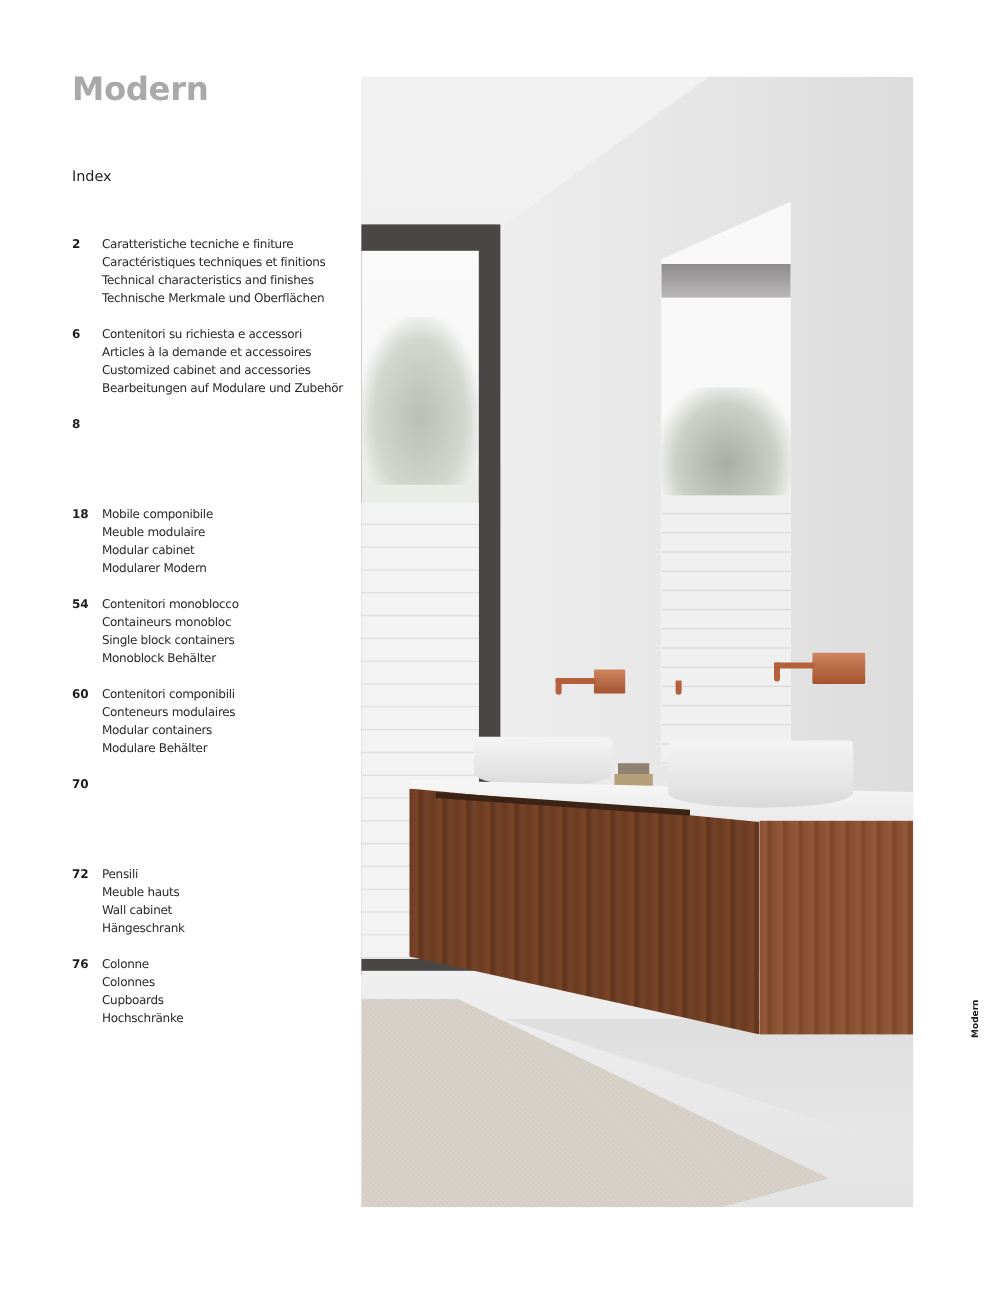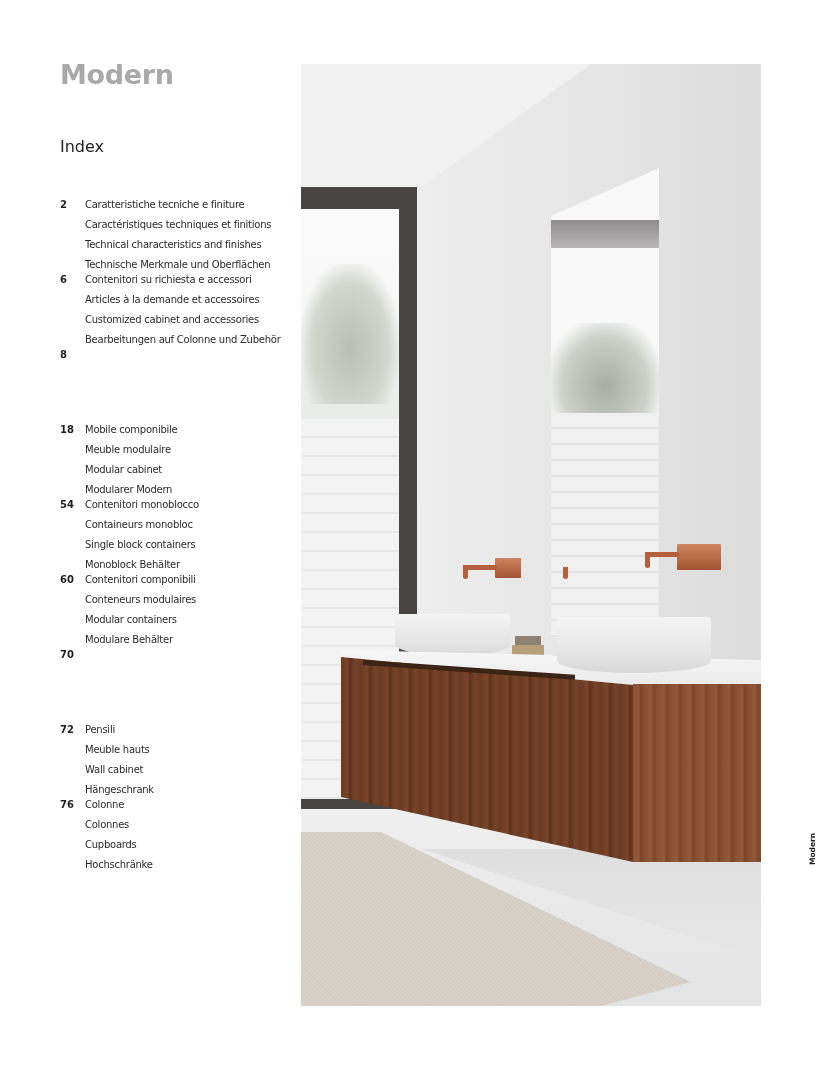--- a/index.html
+++ b/index.html
@@ -9,33 +9,33 @@
       font-family: "DejaVu Sans", "Liberation Sans", sans-serif;
       color: #1e1e1e;
     }
     .section-title {
       position: absolute; left: 60px; top: 58px;
       font-size: 27px; font-weight: bold; color: #a9a9a9;
       letter-spacing: -0.3px; margin: 0; line-height: 34px;
     }
     .index-title {
       position: absolute; left: 60px; top: 134px;
-      font-size: 16px; font-weight: normal; color: #1e1e1e;
+      font-size: 12px; font-weight: normal; color: #1e1e1e;
       margin: 0; line-height: 26px;
     }
     .index-list {
       position: absolute; left: 60px; top: 197px; width: 230px;
       margin: 0; padding: 0; list-style: none;
     }
     .index-entry { display: flex; height: 75px; }
     .entry-page {
       width: 25px; font-size: 10px; font-weight: bold; line-height: 15px;
       color: #1e1e1e;
     }
-    .entry-lines { display: flex; flex-direction: column; justify-content: space-between; }
+    .entry-lines { display: flex; flex-direction: column; }
     .entry-line {
       font-size: 10px; line-height: 15px; color: #2a2a2a; white-space: nowrap;
       letter-spacing: -0.25px;
     }
     .side-label {
       position: absolute; left: 808px; top: 865px;
       transform: rotate(-90deg); transform-origin: left top;
       font-size: 7.5px; font-weight: bold; color: #1e1e1e;
       white-space: nowrap;
     }
@@ -155,21 +155,21 @@
       <span class="entry-line">Technical characteristics and finishes</span>
       <span class="entry-line">Technische Merkmale und Oberflächen</span>
     </span>
   </li>
   <li class="index-entry">
     <span class="entry-page">6</span>
     <span class="entry-lines">
       <span class="entry-line">Contenitori su richiesta e accessori</span>
       <span class="entry-line">Articles à la demande et accessoires</span>
       <span class="entry-line">Customized cabinet and accessories</span>
-      <span class="entry-line">Bearbeitungen auf Colonne und Zubehör</span>
+      <span class="entry-line">Bearbeitungen auf Modulare und Zubehör</span>
     </span>
   </li>
   <li class="index-entry">
     <span class="entry-page">8</span>
   </li>
   <li class="index-entry">
     <span class="entry-page">18</span>
     <span class="entry-lines">
       <span class="entry-line">Mobile componibile</span>
       <span class="entry-line">Meuble modulaire</span>

